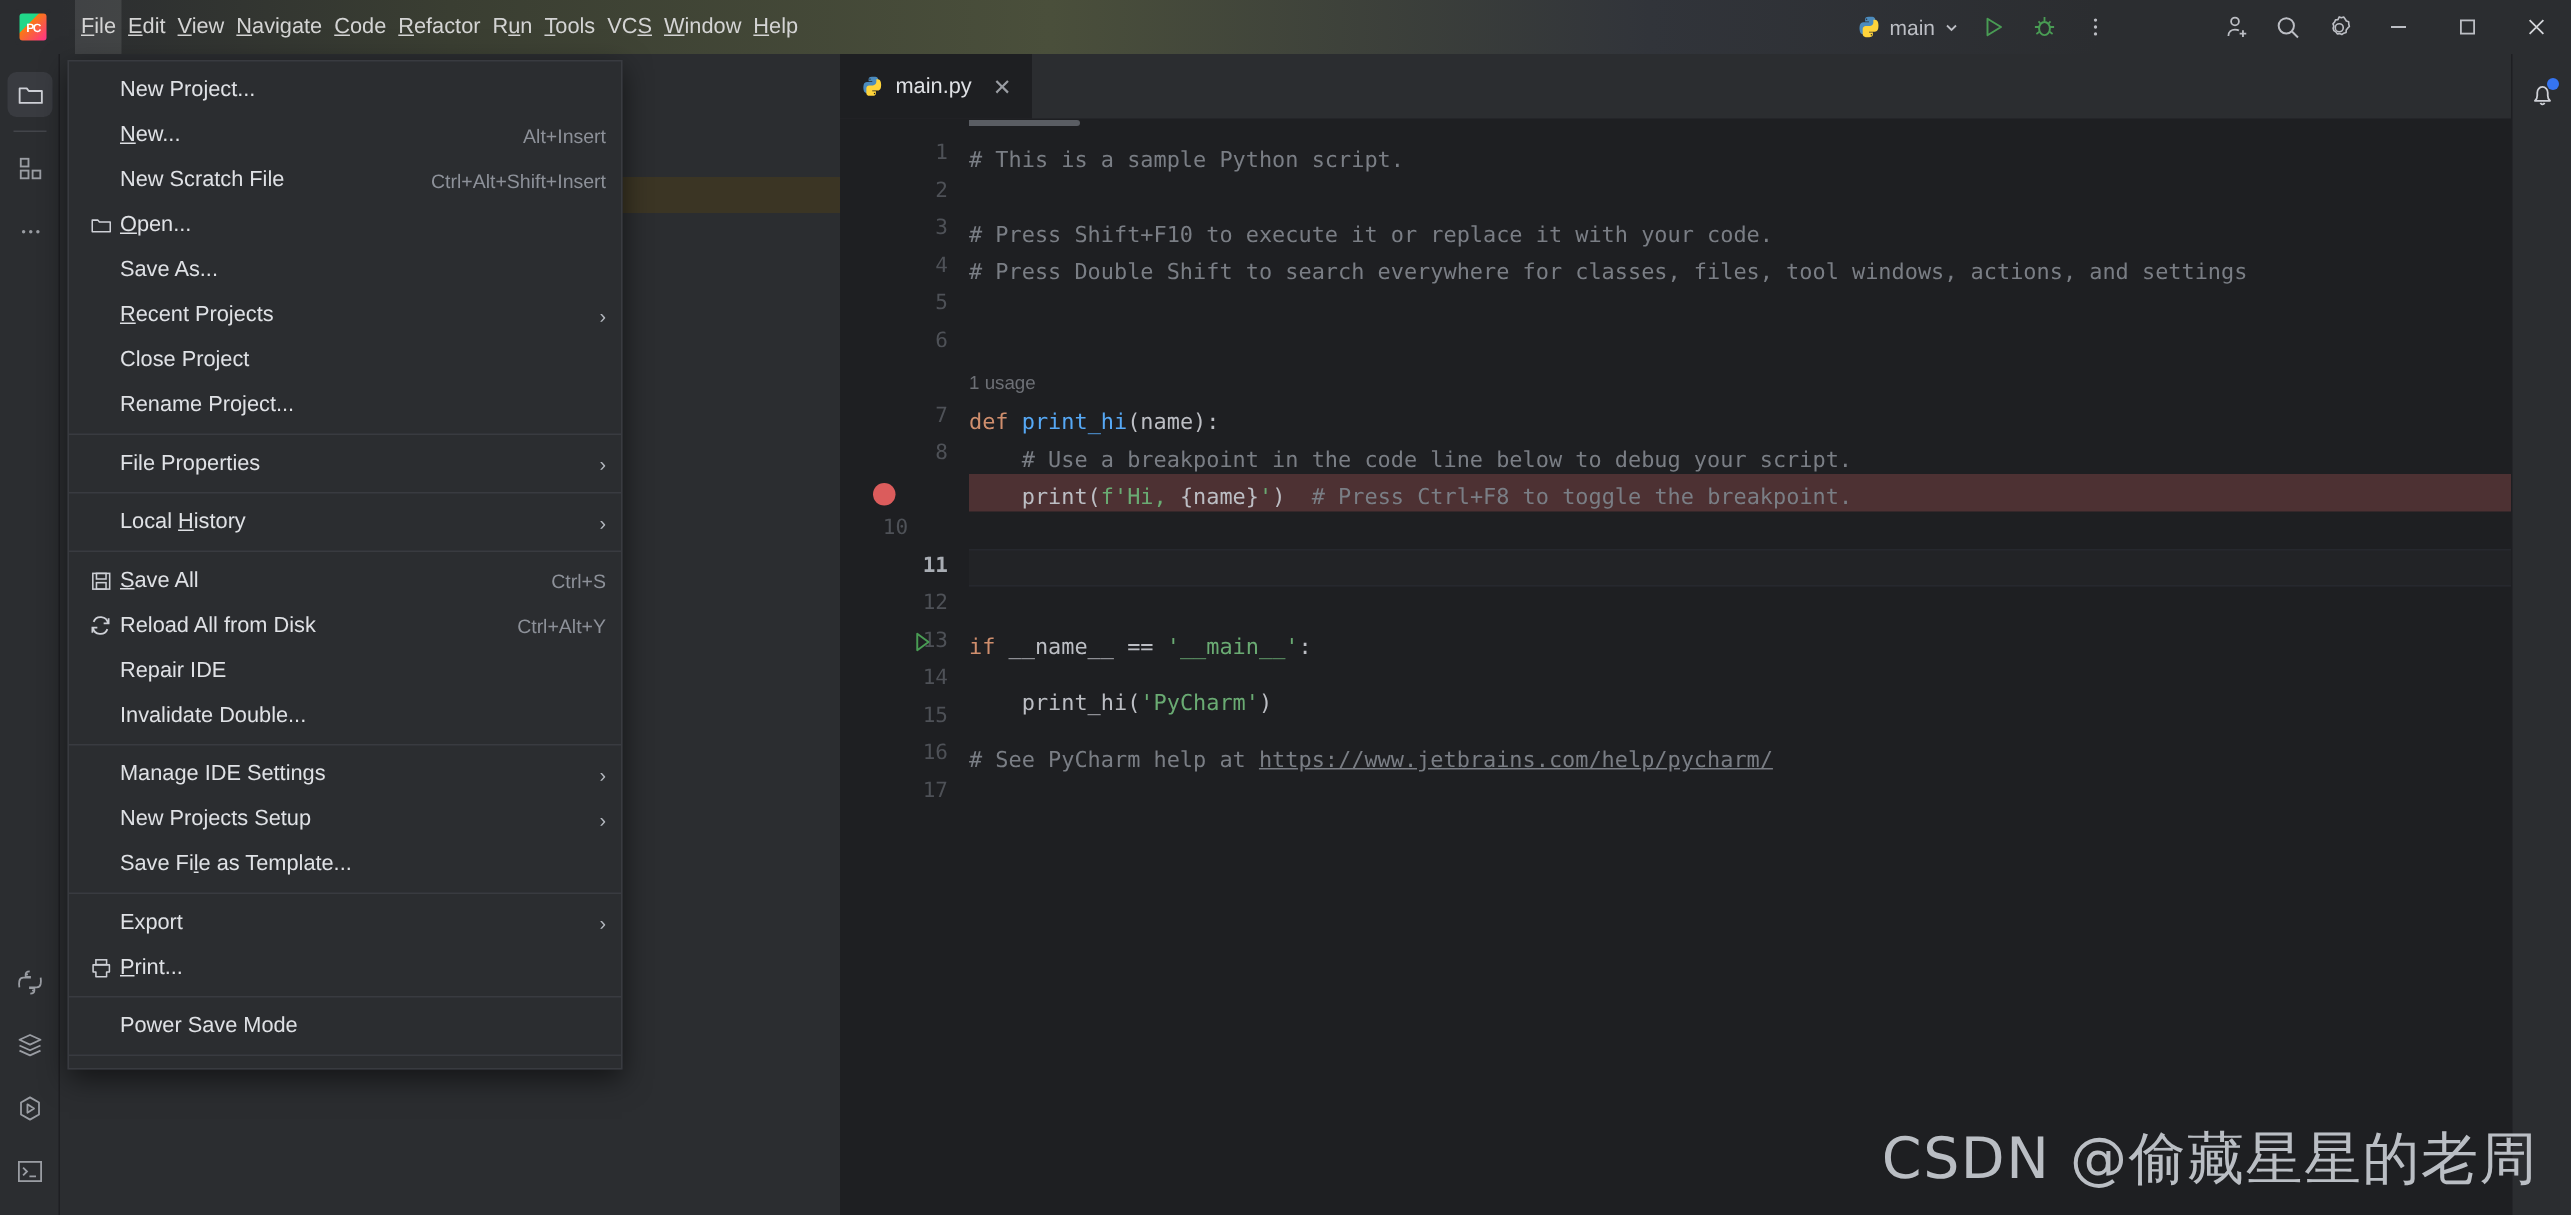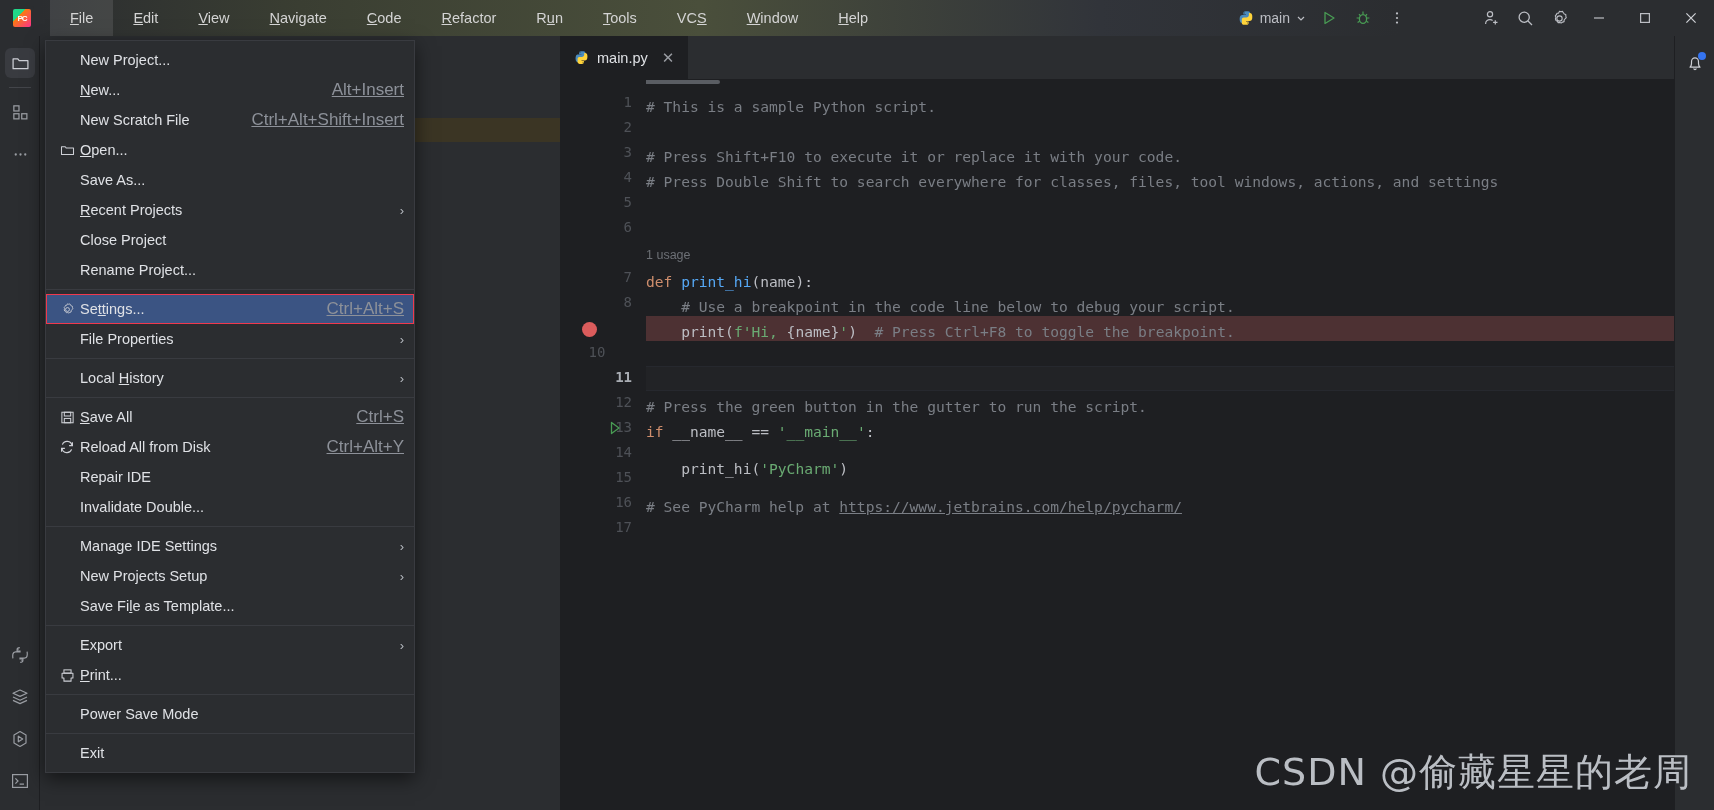--- a/index.html
+++ b/index.html
@@ -25,21 +25,21 @@
     flex: 0 0 auto;
   }
   .logo-inner {
     width: 18px; height: 18px; border-radius: 2px;
     background: linear-gradient(135deg, #21d789 0%, #21d789 35%, #f97a12 36%, #ff318c 100%);
     display: flex; align-items: center; justify-content: center;
     font-size: 8px; color: #fff; font-weight: bold; letter-spacing: -1px;
   }
   .menu-list { display: flex; align-items: center; height: 36px; }
   .menu-item {
-    padding: 0 20px; height: 36px; line-height: 36px;
+    padding: 0 4px; height: 36px; line-height: 36px;
     font-size: 14.5px; color: #d4d4d4; cursor: default; white-space: nowrap;
   }
   .menu-item.open { background: rgba(255,255,255,0.10); }
   .menu-item .mn { text-decoration: underline; }
 
   .tb-right {
     position: absolute; right: 0; top: 0; height: 36px;
     display: flex; align-items: center;
   }
   .runcfg {
@@ -86,21 +86,21 @@
     box-shadow: 0 6px 18px rgba(0,0,0,0.55);
     padding: 4px 0 4px 0;
     z-index: 50;
   }
   .mi {
     position: relative; height: 30px; display: flex; align-items: center;
     padding: 0 10px 0 8px; cursor: default; font-size: 14.5px; color: #dfe1e5;
   }
   .mi .ico { width: 26px; flex: 0 0 26px; display: flex; align-items: center; justify-content: center; }
   .mi .txt { flex: 1 1 auto; white-space: nowrap; }
-  .mi .sc { color: #8d9199; font-size: 17px; margin-left: 14px; white-space: nowrap; text-decoration: underline; }
+  .mi .sc { color: #8d9199; font-size: 13px; margin-left: 14px; white-space: nowrap; }
   .mi .arrow { color: #b4b8bf; font-size: 13px; margin-left: 14px; }
   .mi.selected {
     background: #3b5483; outline: 1px solid #f0394d; outline-offset: -1px;
   }
   .mi .mn { text-decoration: underline; }
   .misep { height: 1px; background: #393b40; margin: 4px 0; }
 
   
   .editor-wrap {
     position: absolute; left: 560px; top: 36px; width: 1336px; height: 774px;
@@ -365,30 +365,20 @@
       </div>
       <div class="mi">
         <span class="ico"></span>
         <span class="txt">Close Project</span>
       </div>
       <div class="mi">
         <span class="ico"></span>
         <span class="txt">Rename Project...</span>
       </div>
       <div class="misep"></div>
-      <div class="mi selected">
-        <span class="ico">
-          <svg width="15" height="15" viewBox="0 0 20 20">
-            <path d="M10 2.4l1.5.6 1.6-.5 1 1.4.9 1.4 1.6.5.1 1.7.4 1.6-1.2 1.2-1 1.3-.1 1.7-1.6.5-1.4.9-1.5-.6-1.7.2-1-1.4-1.4-.9-.5-1.6.5-1.6-.6-1.5 1.1-1.3.7-1.5 1.7-.2z" fill="none" stroke="#ced0d6" stroke-width="1.15" stroke-linejoin="round"></path>
-            <circle cx="10" cy="10" r="2.6" fill="none" stroke="#ced0d6" stroke-width="1.15"></circle>
-          </svg>
-        </span>
-        <span class="txt">Se<span class="mn">tt</span>ings...</span>
-        <span class="sc">Ctrl+Alt+S</span>
-      </div>
       <div class="mi">
         <span class="ico"></span>
         <span class="txt">File Properties</span>
         <span class="arrow">›</span>
       </div>
       <div class="misep"></div>
       <div class="mi">
         <span class="ico"></span>
         <span class="txt">Local <span class="mn">H</span>istory</span>
         <span class="arrow">›</span>
@@ -452,24 +442,20 @@
           </svg>
         </span>
         <span class="txt"><span class="mn">P</span>rint...</span>
       </div>
       <div class="misep"></div>
       <div class="mi">
         <span class="ico"></span>
         <span class="txt">Power Save Mode</span>
       </div>
       <div class="misep"></div>
-      <div class="mi">
-        <span class="ico"></span>
-        <span class="txt">Exit</span>
-      </div>
     </div>
 
   <div class="editor-wrap">
     <div class="tabbar">
       <div class="tab">
         <svg width="15" height="15" viewBox="0 0 16 16">
           <path d="M7.8 1.2c-2 0-2.4.9-2.4 1.9v1.3h2.6v.5H4.3c-1.2 0-2.1.7-2.4 2-.3 1.5-.3 2.4 0 4 .3 1.2 1 2 2.2 2h1V11c0-1.3 1.1-2.4 2.5-2.4h2.6c1.1 0 2-.9 2-2V3.1c0-1-.9-1.8-2-1.9H7.8zM6.4 2.4c.3 0 .5.2.5.5s-.2.5-.5.5-.5-.2-.5-.5.2-.5.5-.5z" fill="#4b8bbe"></path>
           <path d="M8.2 14.8c2 0 2.4-.9 2.4-1.9v-1.3H8v-.5h3.7c1.2 0 2.1-.7 2.4-2 .3-1.5.3-2.4 0-4-.3-1.2-1-2-2.2-2h-1V5c0 1.3-1.1 2.4-2.5 2.4H5.8c-1.1 0-2 .9-2 2v3.5c0 1 .9 1.8 2 1.9h2.4zm1.4-1.2c-.3 0-.5-.2-.5-.5s.2-.5.5-.5.5.2.5.5-.2.5-.5.5z" fill="#ffd43b"></path>
         </svg>
         <span>main.py</span>
@@ -515,21 +501,20 @@
           <div class="cl" style="top: 39px;"></div>
           <div class="cl" style="top: 64px;"><span class="cmt"># Press Shift+F10 to execute it or replace it with your code.</span></div>
           <div class="cl" style="top: 89px;"><span class="cmt"># Press Double Shift to search everywhere for classes, files, tool windows, actions, and settings</span></div>
           <div class="cl" style="top: 114px;"></div>
           <div class="cl" style="top: 139px;"></div>
           <div class="cl" style="top: 189px;"><span class="kw">def</span> <span class="fn">print_hi</span>(name):</div>
           <div class="cl" style="top: 214px;"><span class="cmt">    # Use a breakpoint in the code line below to debug your script.</span></div>
           <div class="cl" style="top: 239px;">    print(<span class="str">f'Hi, </span><span class="brace">{</span>name<span class="brace">}</span><span class="str">'</span>)  <span class="cmt"># Press Ctrl+F8 to toggle the breakpoint.</span></div>
           <div class="cl" style="top: 264px;"></div>
           <div class="cl" style="top: 289px;"></div>
-          <div class="cl" style="top: 314px;"><span class="cmt"># Press the green button in the gutter to run the script.</span></div>
           <div class="cl" style="top: 339px;"><span class="kw">if</span> __name__ == <span class="str">'__main__'</span>:</div>
           <div class="cl" style="top: 376px;">    print_hi(<span class="str">'PyCharm'</span>)</div>
           <div class="cl" style="top: 389px;"></div>
           <div class="cl" style="top: 414px;"><span class="cmt"># See PyCharm help at </span><span class="link">https://www.jetbrains.com/help/pycharm/</span></div>
           <div class="cl" style="top: 439px;"></div>
         </div>
       <div class="checkmark">
         <svg width="17" height="17" viewBox="0 0 17 17">
           <path d="M3 9l4 4 7.5-9" stroke="#499c54" stroke-width="1.6" fill="none"></path>
         </svg>

